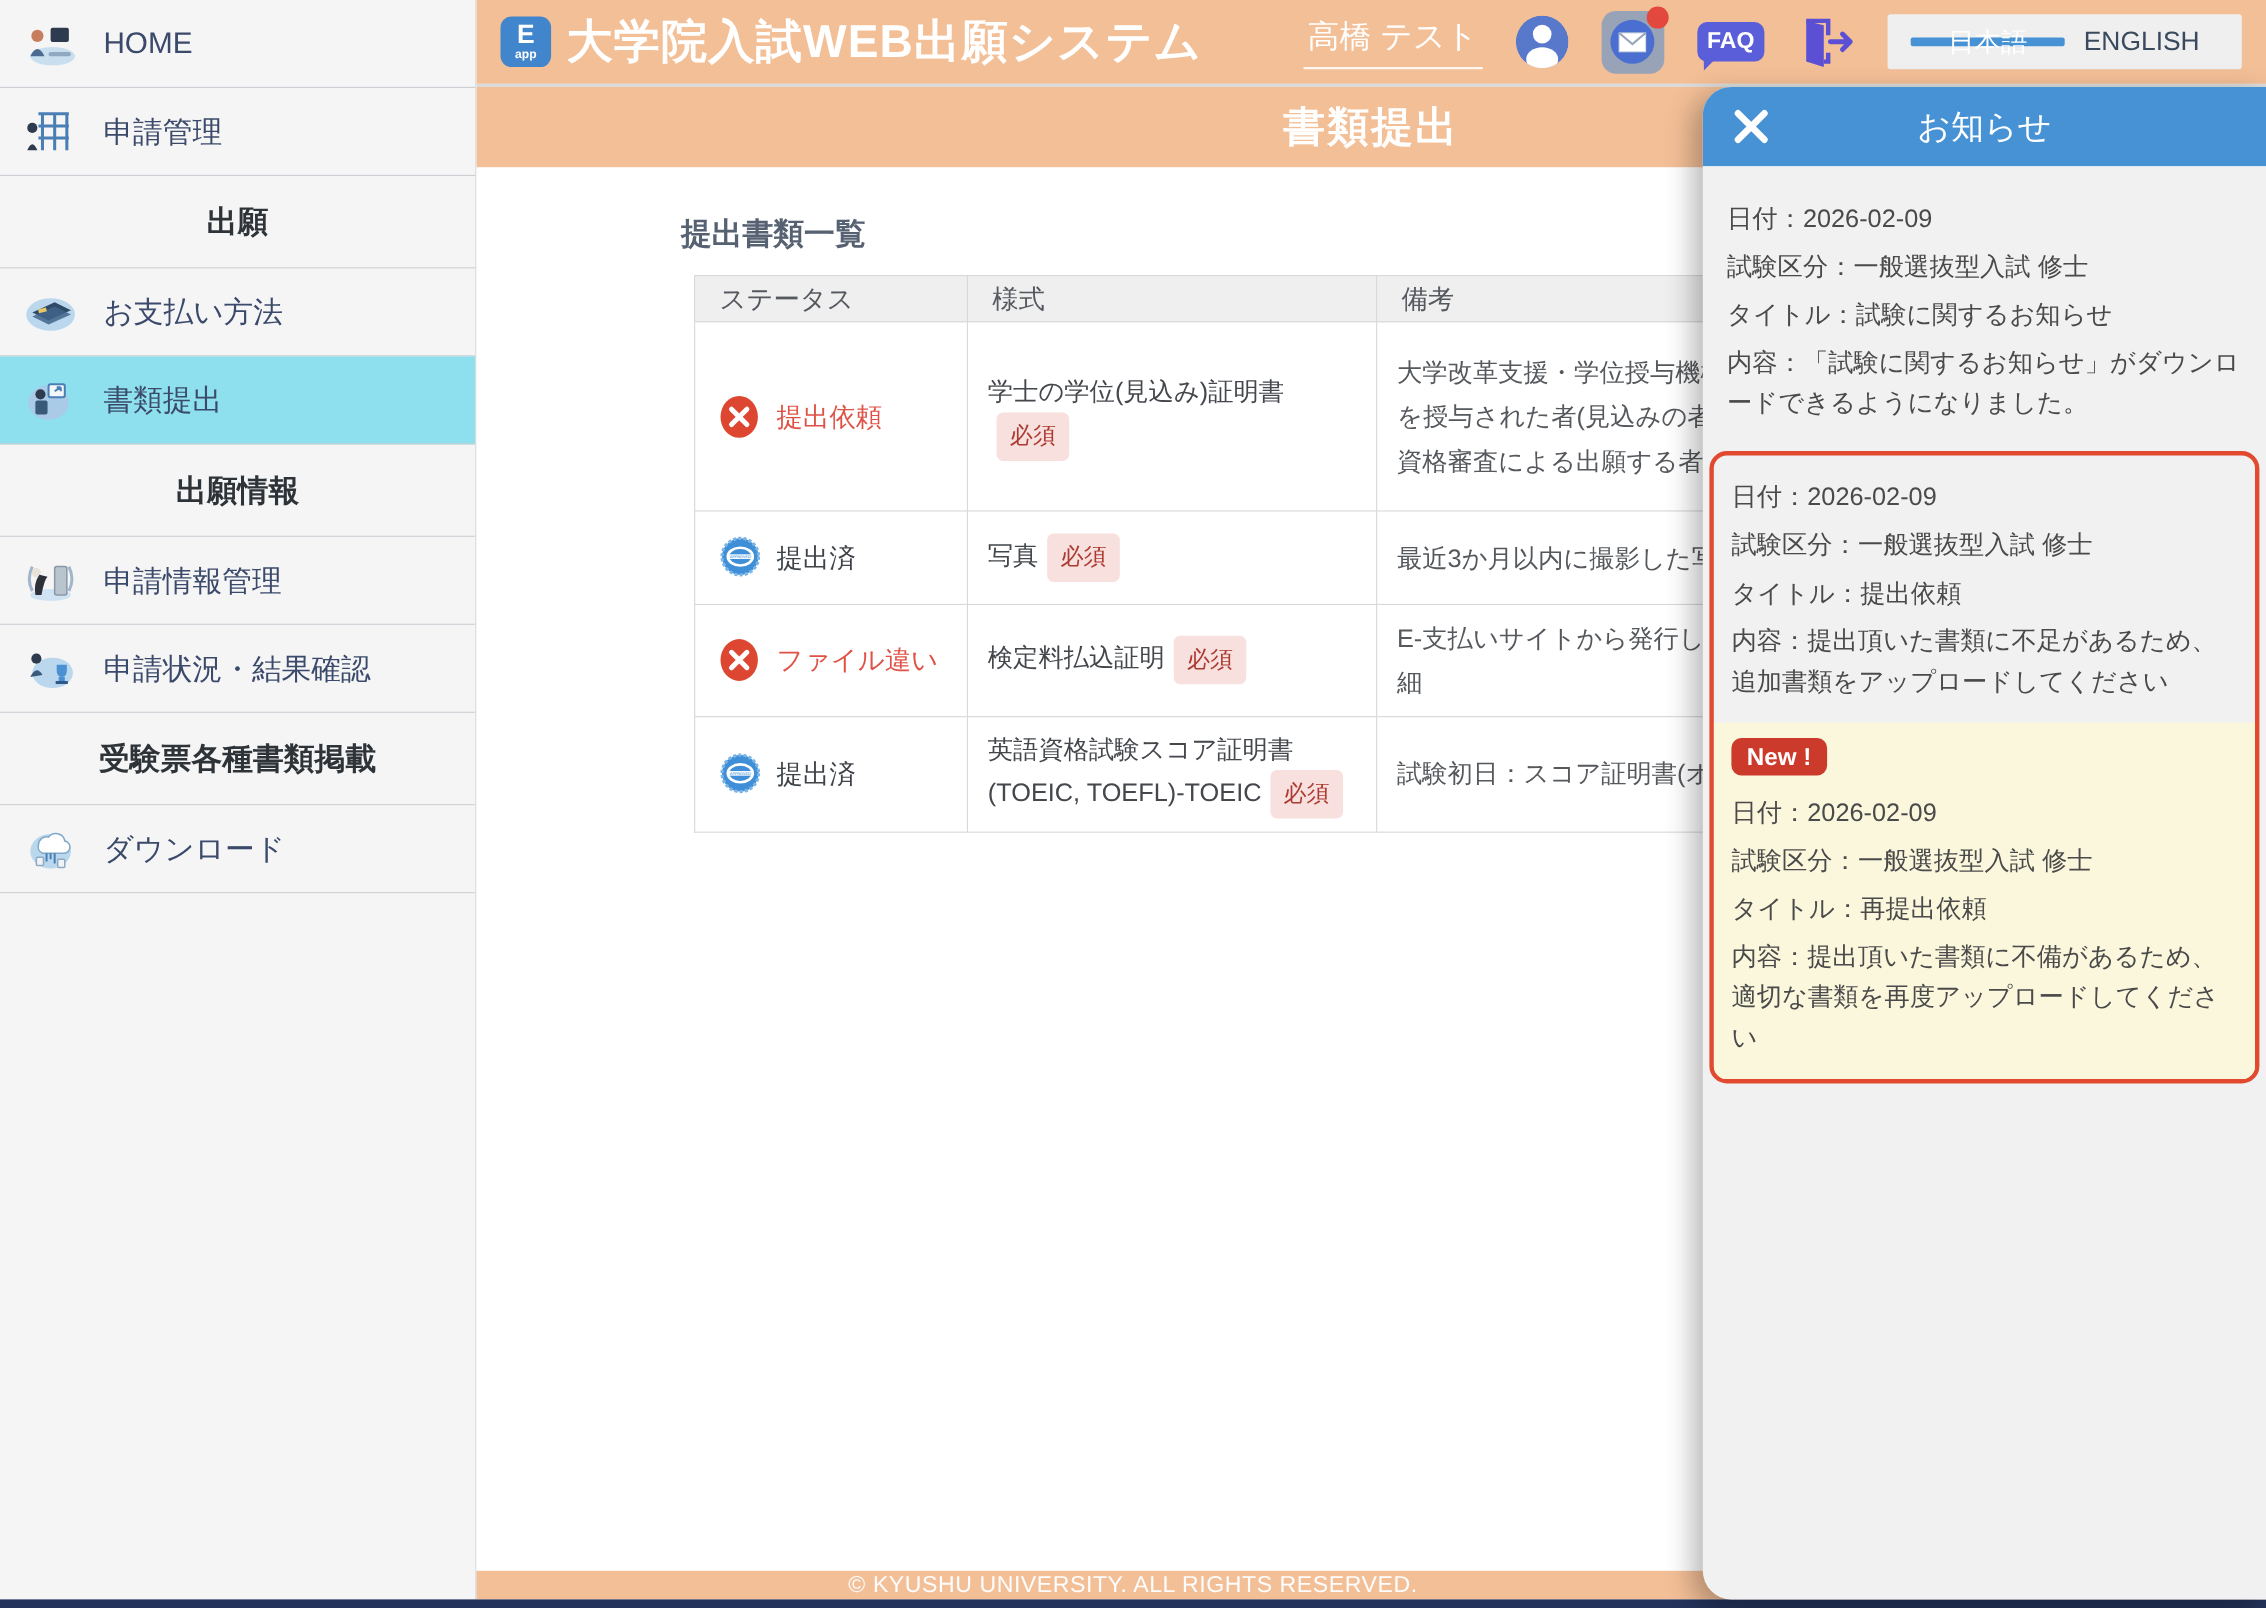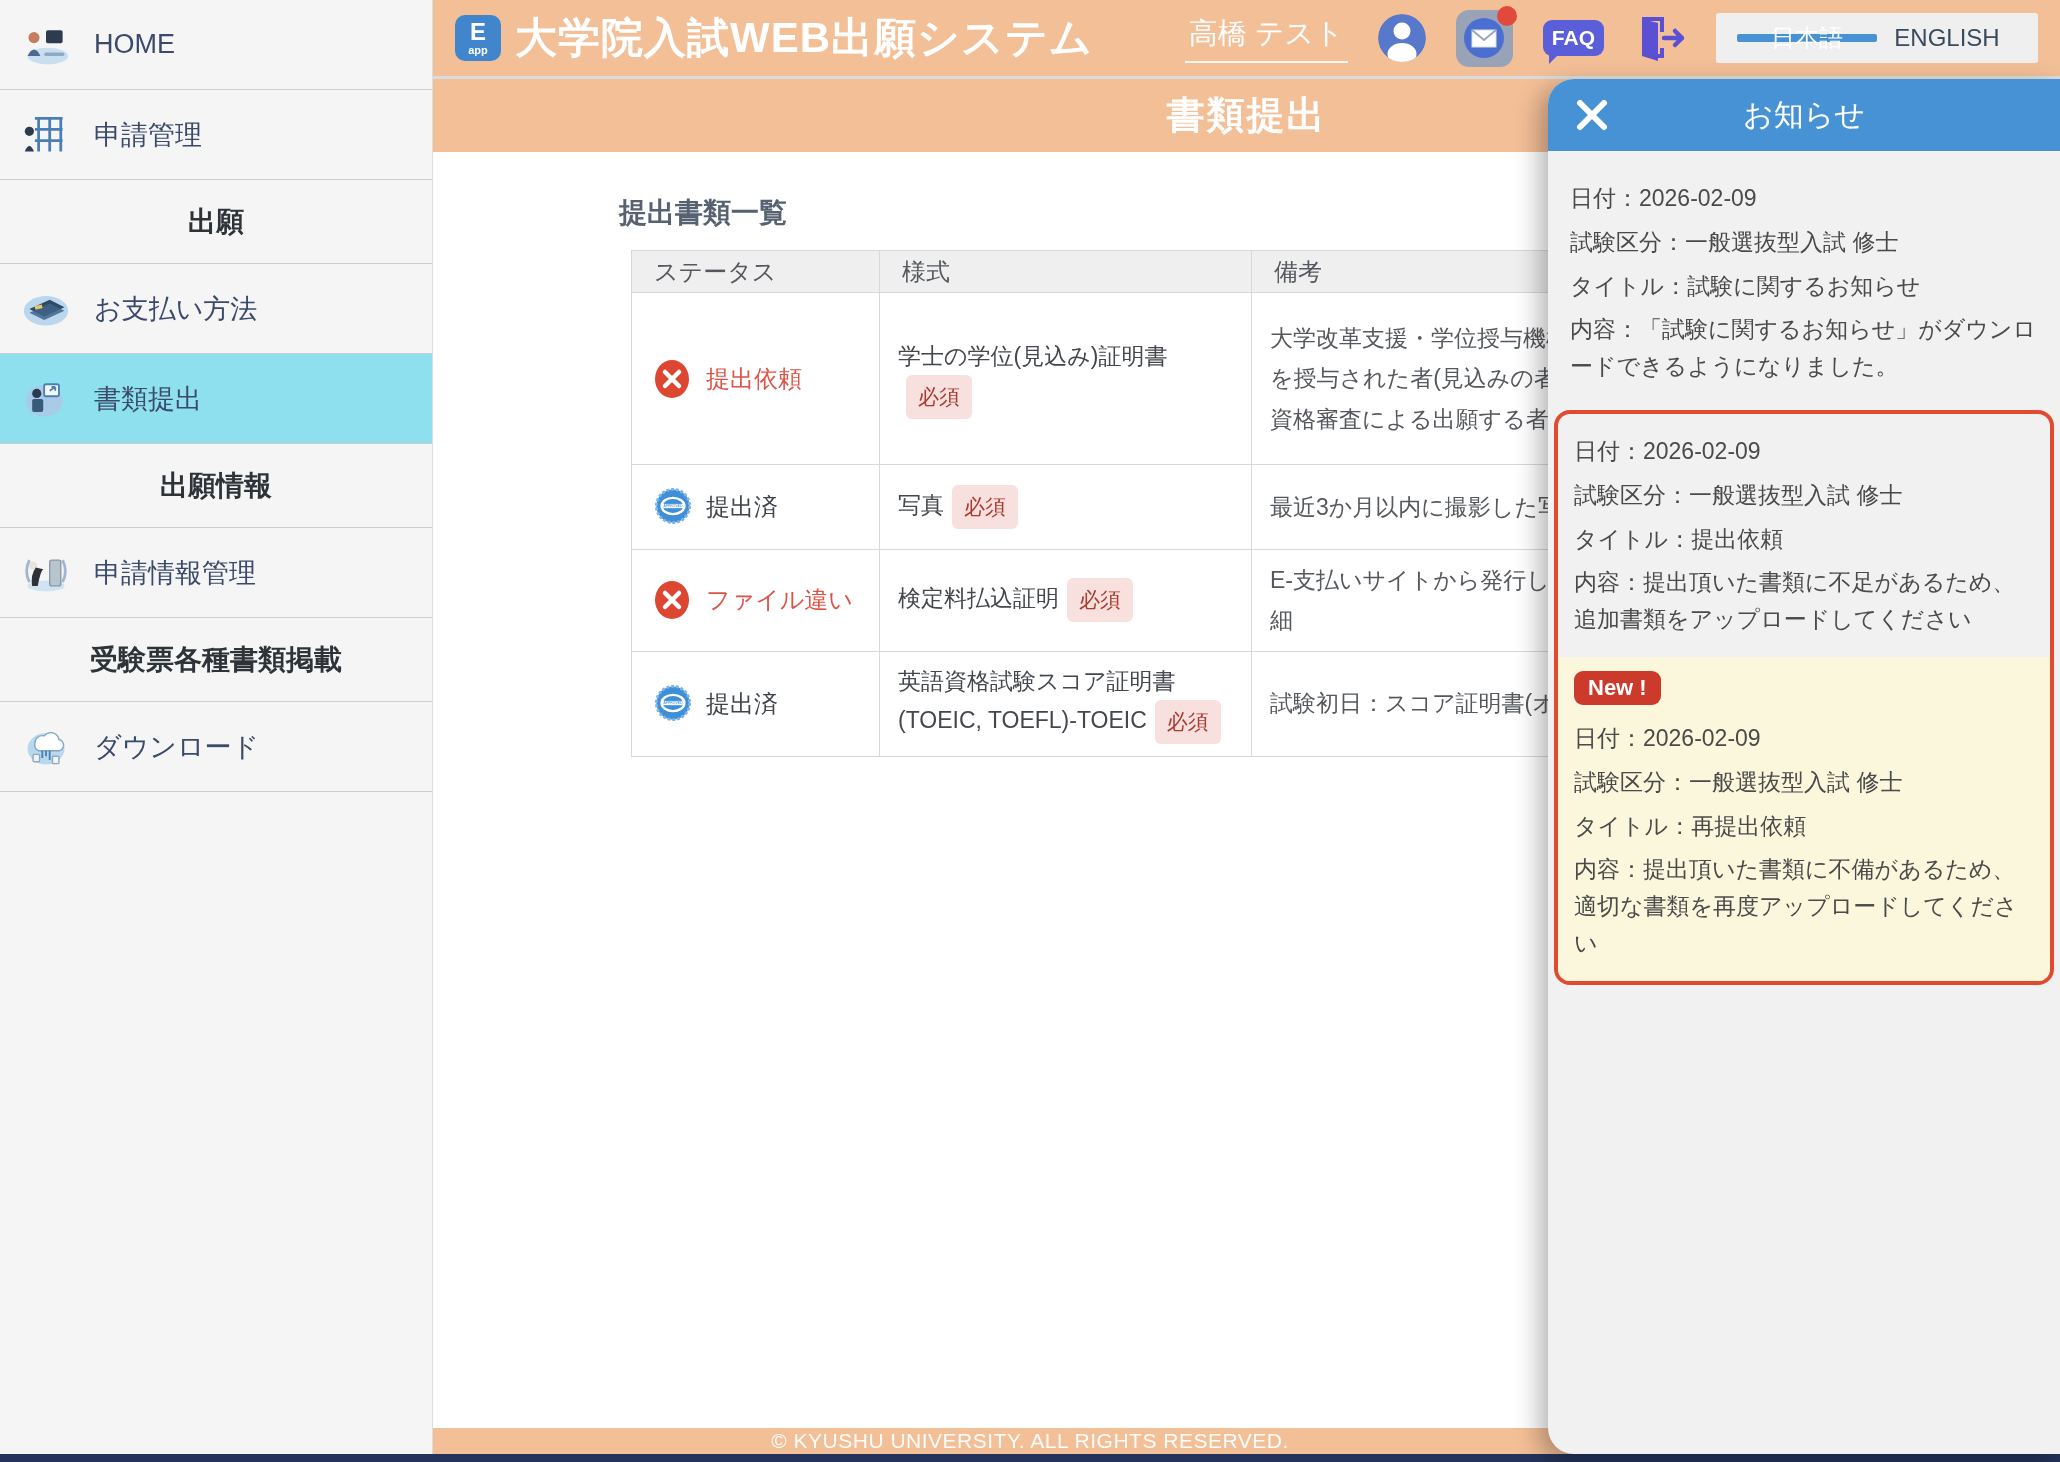--- a/index.html
+++ b/index.html
@@ -30,21 +30,21 @@
   .lang-btn.active { background:#4792D4; color:#fff; }
 
   
   .subheader { position:absolute; left:433px; top:76px; right:0; height:76px; background:#F3BF97;
                border-top:3px solid #D9DDDD; display:flex; align-items:center; justify-content:center; z-index:5; }
   .subheader-title { color:#fff; font-size:38px; font-weight:bold; letter-spacing:2px; }
 
   
   .sidebar { position:absolute; left:0; top:0; bottom:0; width:433px; background:#F5F5F6; z-index:15;
              border-right:1px solid #DDD; display:flex; flex-direction:column; }
-  .side-item { height:90px; display:flex; align-items:center; border-bottom:1px solid #CBCFD3; cursor:pointer; }
+  .side-item { height:80px; display:flex; align-items:center; border-bottom:1px solid #CBCFD3; cursor:pointer; }
   .side-item.active { background:#8EE0EE; }
   .side-icon { width:48px; height:42px; margin:0 24px 0 22px; flex:0 0 auto; }
   .side-label { font-size:27px; color:#3B4A6A; white-space:nowrap; }
   .side-section { height:84px; display:flex; align-items:center; justify-content:center;
                   border-bottom:1px solid #CBCFD3; font-size:28px; font-weight:bold; color:#2E3338; }
 
   
   .content { position:absolute; left:433px; top:152px; right:0; bottom:34px; background:#fff; z-index:1; }
   .doc-title { position:absolute; left:186px; top:42px; font-size:28px; font-weight:bold; color:#566172; }
   .doc-table { position:absolute; left:198px; top:98px; border-collapse:collapse; table-layout:fixed; background:#fff; }
@@ -191,20 +191,33 @@
       <span class="side-icon">
         <svg viewBox="0 0 52 44" width="48" height="42">
           <ellipse cx="26" cy="36" rx="20" ry="6" fill="#CFE3F2"></ellipse>
           <path d="M8 8 q-6 12 0 24 M44 8 q6 12 0 24" stroke="#9FB6CC" stroke-width="3" fill="none"></path>
           <rect x="30" y="8" width="12" height="28" rx="2" fill="#B8C4CE" stroke="#8A98A6" stroke-width="1.5"></rect>
           <circle cx="12" cy="14" r="4.5" fill="#E8E2D8"></circle>
           <path d="M17 36 q3 -16 6 -18 l-8 -2 q-6 8 -4 20 Z" fill="#2E3138"></path>
         </svg>
       </span>
       <span class="side-label">申請情報管理</span>
+    </div>
+    <div class="side-item">
+      <span class="side-icon">
+        <svg viewBox="0 0 52 44" width="48" height="42">
+          <ellipse cx="28" cy="26" rx="20" ry="15" fill="#BBD7EE"></ellipse>
+          <path d="M32 18 h10 v6 q0 6 -5 6 t-5 -6 Z" fill="#4A90D2"></path>
+          <rect x="34" y="30" width="6" height="4" fill="#4A90D2"></rect>
+          <rect x="31" y="34" width="12" height="3" fill="#2E5A8A"></rect>
+          <circle cx="12" cy="12" r="5" fill="#2E3A4E"></circle>
+          <path d="M6 30 q6 -12 12 -2 Z" fill="#3A5A7A"></path>
+        </svg>
+      </span>
+      <span class="side-label">申請状況・結果確認</span>
     </div>
     <div class="side-section">
       <span>受験票各種書類掲載</span>
     </div>
     <div class="side-item">
       <span class="side-icon">
         <svg viewBox="0 0 52 44" width="48" height="42">
           <ellipse cx="26" cy="24" rx="20" ry="17" fill="#B9D8EE"></ellipse>
           <path d="M14 18 a8 8 0 0 1 10 -8 a9 9 0 0 1 16 4 a6 6 0 0 1 -2 12 h-20 a7 7 0 0 1 -4 -8 Z" fill="#fff" stroke="#7FA8C9" stroke-width="1.5"></path>
           <path d="M22 26 v8 M30 26 v10 M26 26 v6" stroke="#4A7FB5" stroke-width="2"></path>

